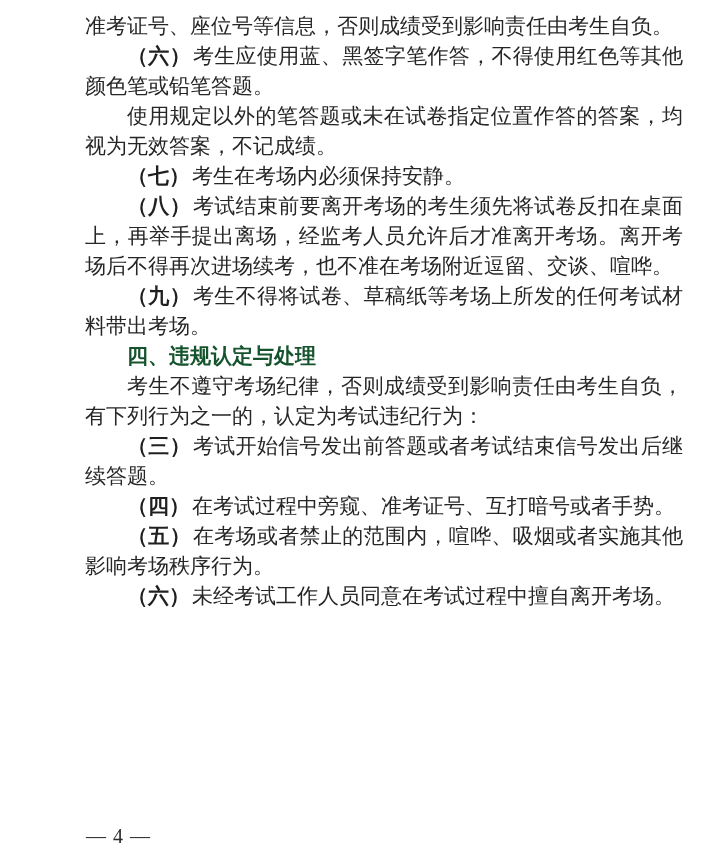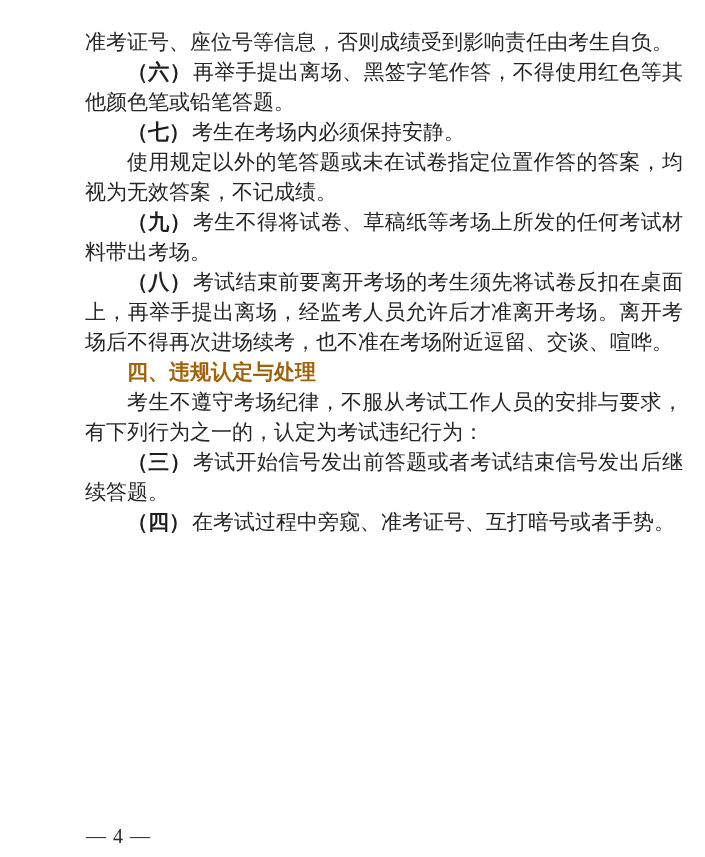--- a/index.html
+++ b/index.html
@@ -12,39 +12,39 @@
     width: 705px;
     height: 857px;
     background: #ffffff;
     overflow: hidden;
     font-family: "Liberation Serif", "DejaVu Serif", serif;
     color: #262626;
   }
   .content {
     position: absolute;
     left: 85px;
-    top: 27px;
+    top: 11px;
     width: 598px;
   }
   p.para {
     margin: 0;
     padding: 0;
     font-size: 21px;
     line-height: 30px;
     text-align: justify;
     text-justify: inter-character;
     word-break: break-all;
   }
   p.indent {
     text-indent: 42px;
   }
   p.heading {
     font-family: "Liberation Sans", "DejaVu Sans", sans-serif;
     font-weight: bold;
-    color: #a16207;
+    color: #14532d;
   }
   .marker {
     font-weight: bold;
     color: #1f1f1f;
     margin-right: 2px;
   }
   .footer {
     position: absolute;
     left: 86px;
     top: 824px;
@@ -55,40 +55,42 @@
   }
 </style>
 </head>
 <body>
 
 <div class="page">
   <div class="content">
 
     <p class="para"><span>准考证号、座位号等信息，否则成绩受到影响责任由考生自负。</span></p>
 
-    <p class="para indent"><span class="marker">（六）</span><span>再举手提出离场、黑签字笔作答，不得使用红色等其他颜色笔或铅笔答题。</span></p>
+    <p class="para indent"><span class="marker">（六）</span><span>考生应使用蓝、黑签字笔作答，不得使用红色等其他颜色笔或铅笔答题。</span></p>
 
+
+    <p class="para indent"><span>使用规定以外的笔答题或未在试卷指定位置作答的答案，均视为无效答案，不记成绩。</span></p>
 
     <p class="para indent"><span class="marker">（七）</span><span>考生在考场内必须保持安静。</span></p>
 
-    <p class="para indent"><span>使用规定以外的笔答题或未在试卷指定位置作答的答案，均视为无效答案，不记成绩。</span></p>
 
+    <p class="para indent"><span class="marker">（八）</span><span>考试结束前要离开考场的考生须先将试卷反扣在桌面上，再举手提出离场，经监考人员允许后才准离开考场。离开考场后不得再次进场续考，也不准在考场附近逗留、交谈、喧哗。</span></p>
 
     <p class="para indent"><span class="marker">（九）</span><span>考生不得将试卷、草稿纸等考场上所发的任何考试材料带出考场。</span></p>
 
-    <p class="para indent"><span class="marker">（八）</span><span>考试结束前要离开考场的考生须先将试卷反扣在桌面上，再举手提出离场，经监考人员允许后才准离开考场。离开考场后不得再次进场续考，也不准在考场附近逗留、交谈、喧哗。</span></p>
-
     <p class="para indent heading"><span>四、违规认定与处理</span></p>
 
-    <p class="para indent"><span>考生不遵守考场纪律，不服从考试工作人员的安排与要求，有下列行为之一的，认定为考试违纪行为：</span></p>
+    <p class="para indent"><span>考生不遵守考场纪律，否则成绩受到影响责任由考生自负，有下列行为之一的，认定为考试违纪行为：</span></p>
 
 
 
     <p class="para indent"><span class="marker">（三）</span><span>考试开始信号发出前答题或者考试结束信号发出后继续答题。</span></p>
 
     <p class="para indent"><span class="marker">（四）</span><span>在考试过程中旁窥、准考证号、互打暗号或者手势。</span></p>
 
+    <p class="para indent"><span class="marker">（五）</span><span>在考场或者禁止的范围内，喧哗、吸烟或者实施其他影响考场秩序行为。</span></p>
 
+    <p class="para indent"><span class="marker">（六）</span><span>未经考试工作人员同意在考试过程中擅自离开考场。</span></p>
 
   </div>
 
   <div class="footer">— 4 —</div>
 </div>
 
 </body></html>

